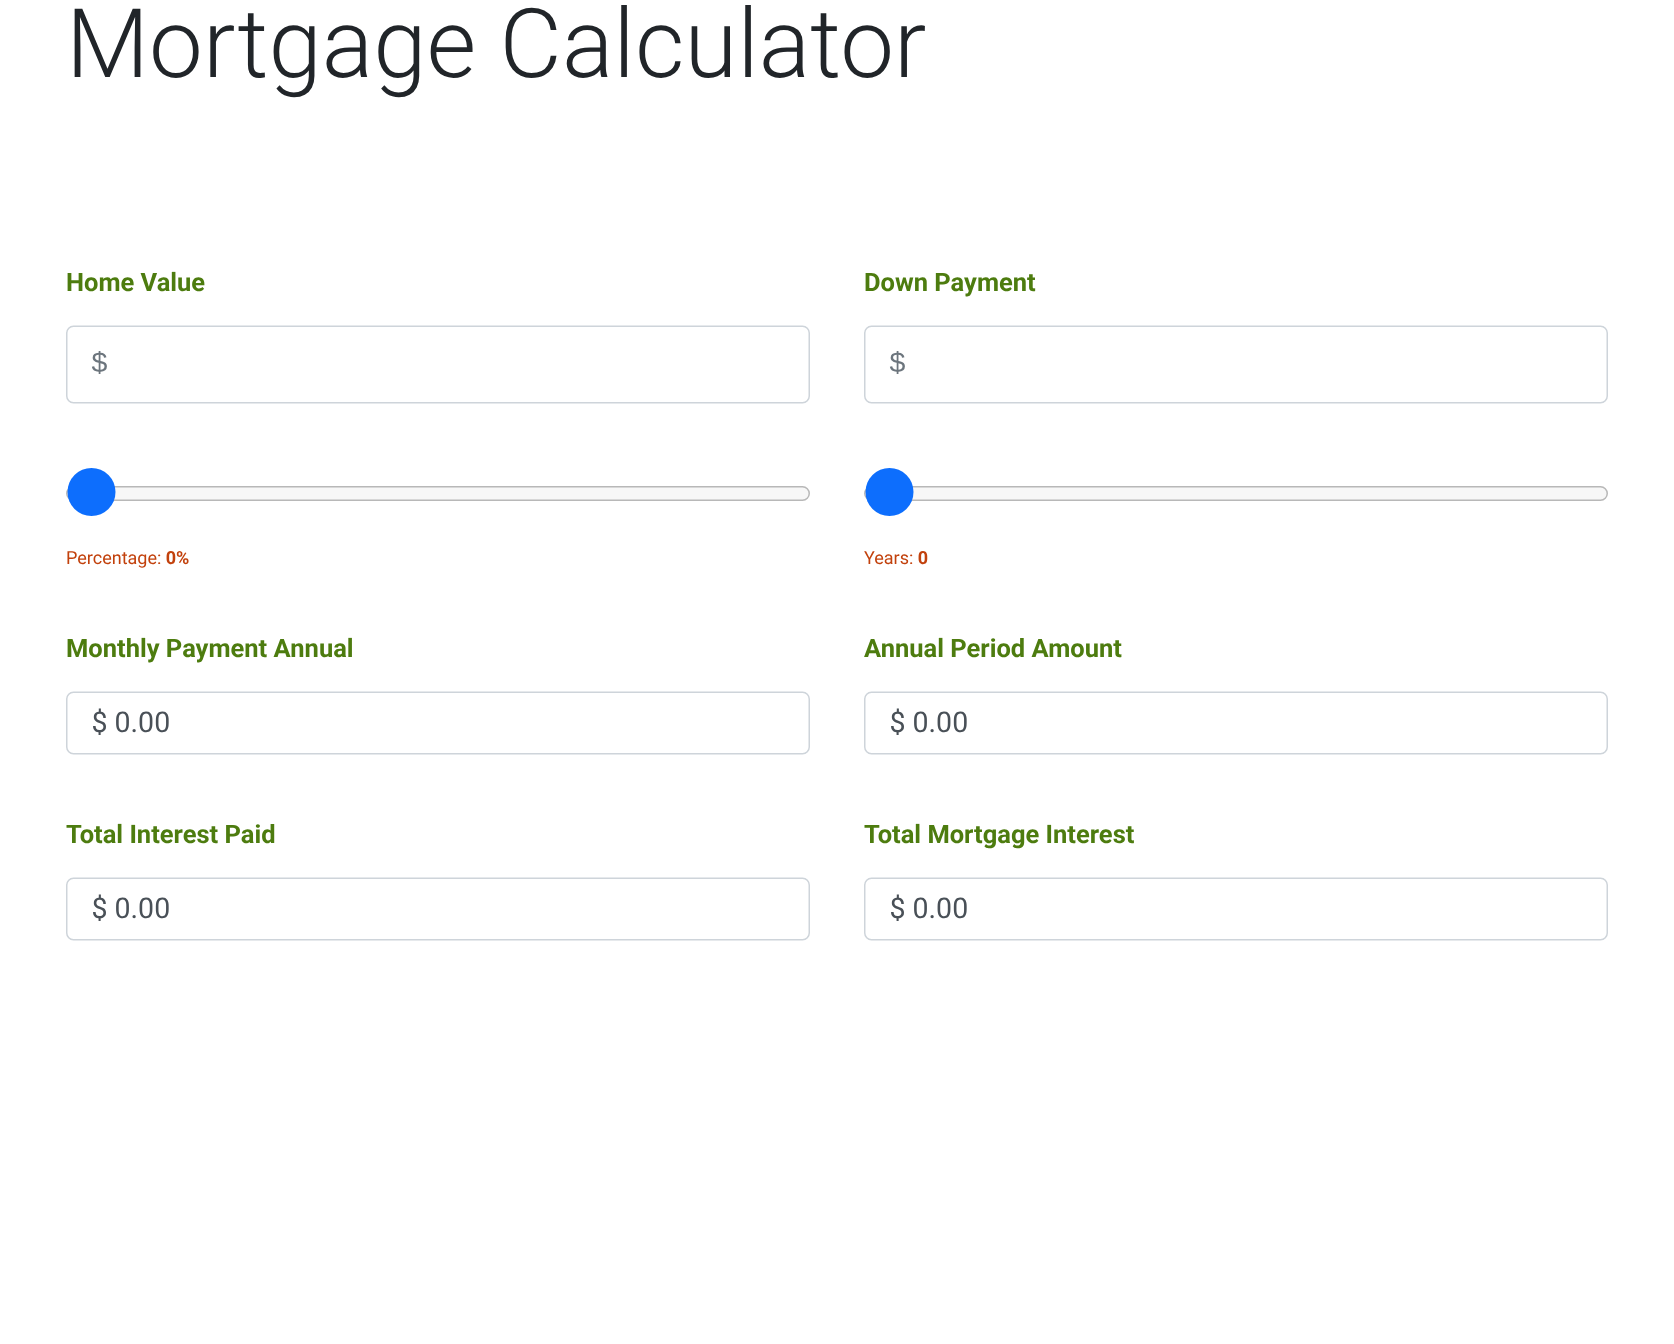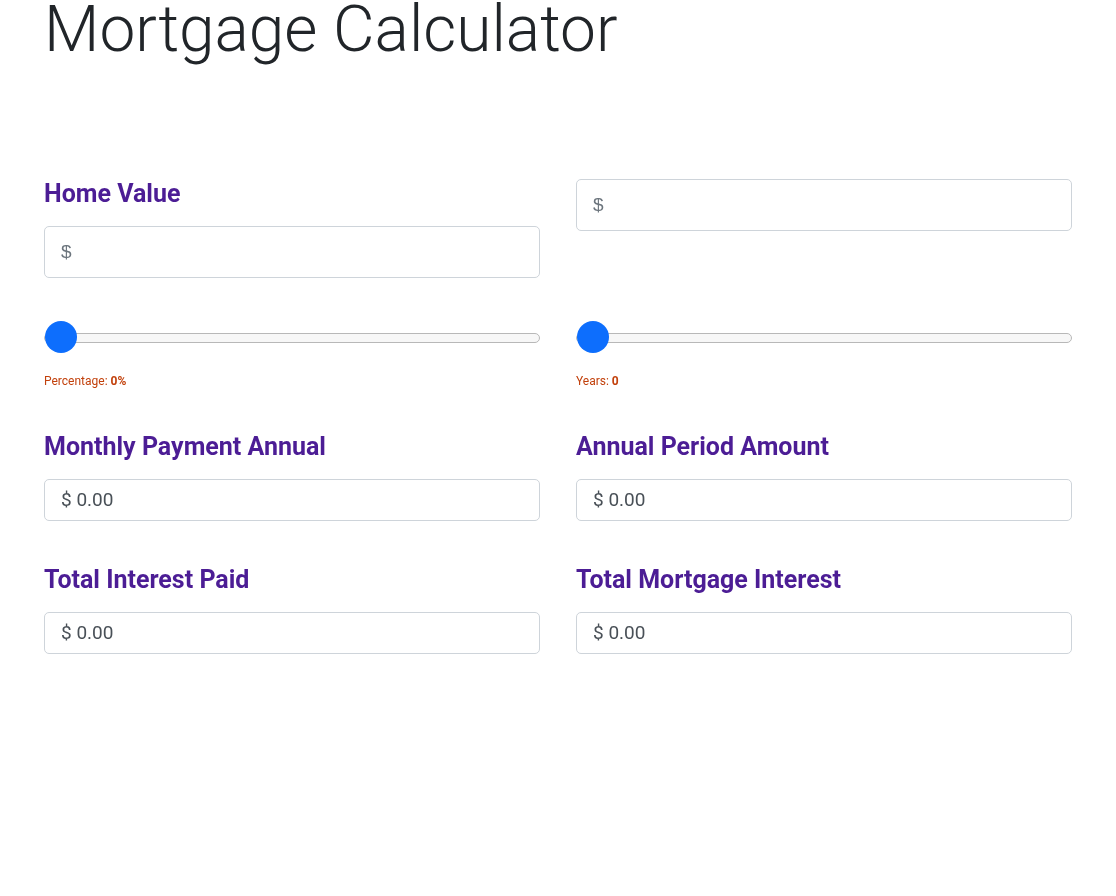--- a/index.html
+++ b/index.html
@@ -20,23 +20,23 @@
     .form-grid {
       display: grid;
       grid-template-columns: 1fr 1fr;
       column-gap: 36px;
       row-gap: 44px;
     }
     .form-group {}
     .form-label {
       display: block;
       font-weight: 700;
-      font-size: 25px;
+      font-size: 17px;
       margin-bottom: 18px;
-      color: #4c1d95;
+      color: #4d7c0f;
     }
     .text-input {
       width: 100%;
       height: 52px;
       border: 1px solid #ced4da;
       border-radius: 5px;
       padding: 0 16px;
       font-size: 19px;
       color: #495057;
       background: #fff;
@@ -105,20 +105,21 @@
 <h1 class="page-title">Mortgage Calculator</h1>
 
 <div class="form-grid">
 
   <div class="form-group">
     <label class="form-label">Home Value</label>
     <input type="text" class="text-input" placeholder="$" style="">
   </div>
 
   <div class="form-group">
+    <label class="form-label">Down Payment</label>
     <input type="text" class="text-input" placeholder="$" style="">
   </div>
 
   <div class="form-group">
     <div class="slider-wrap">
       <input type="range" class="slider" min="0" max="100" value="0" style="">
     </div>
     <div class="slider-caption">
       <span>Percentage: </span><span class="val">0%</span>
     </div>

